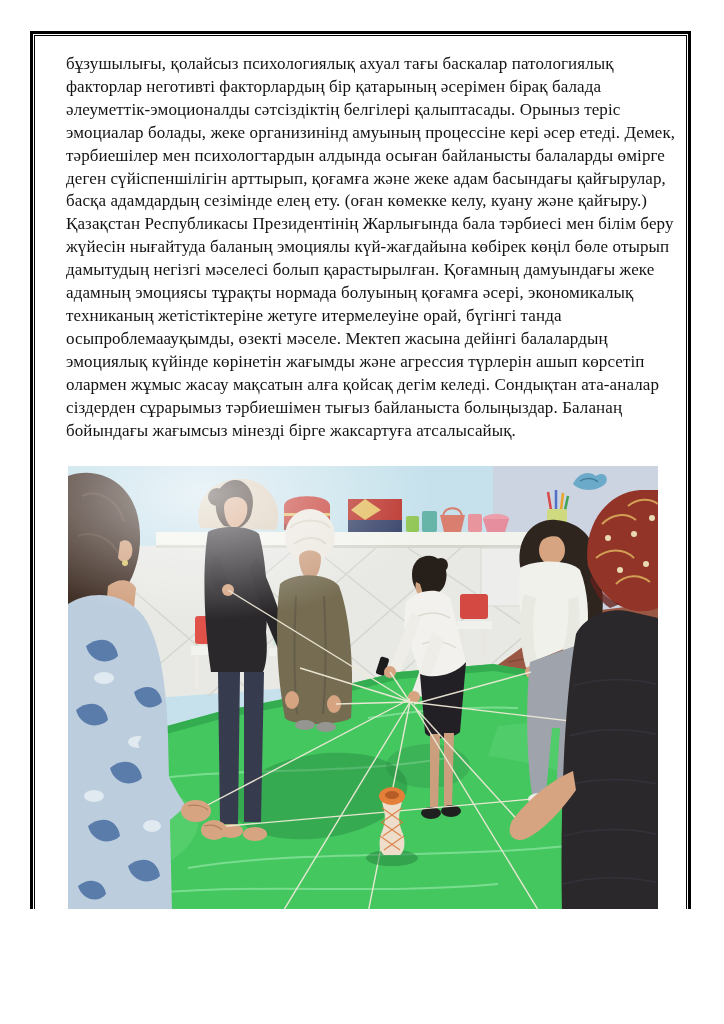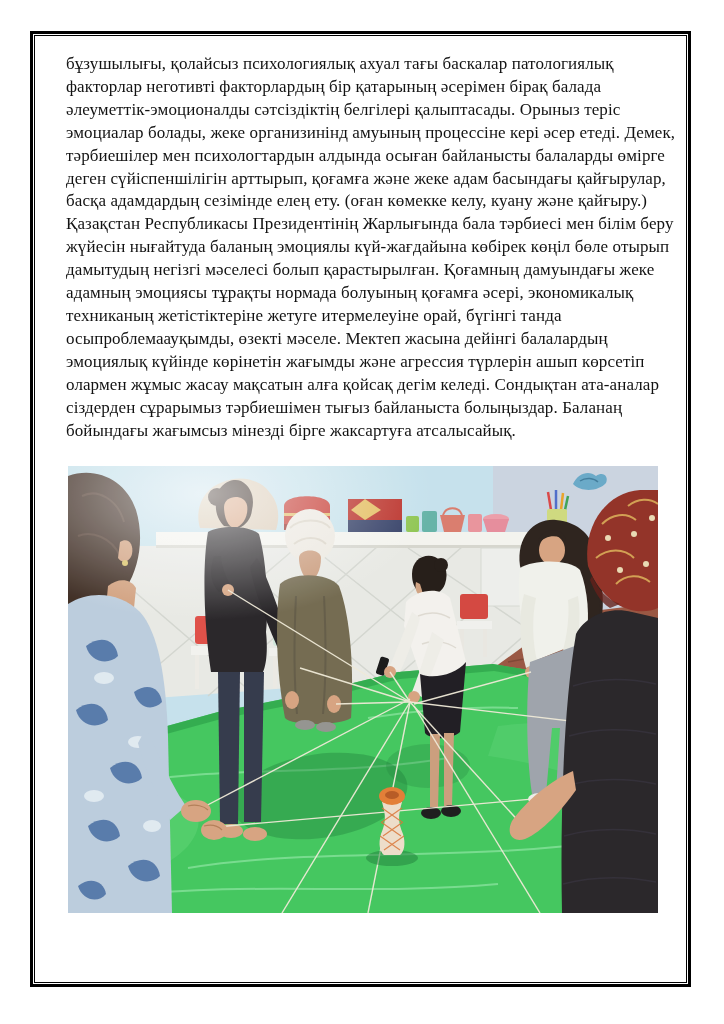--- a/index.html
+++ b/index.html
@@ -1,17 +1,17 @@
 <!DOCTYPE html>
 <html><head>
 <meta charset="utf-8">
 <style>
   html,body { margin:0; padding:0; background:#ffffff; }
   .page {
-    position:relative; width:724px; height:1024px; background:#ffffff;
+    position:relative; width:724px; height:909px; background:#ffffff;
     overflow:hidden; font-family:"Liberation Serif", serif;
   }
   .page-border {
     position:absolute; left:30px; top:31px; width:661px; height:956px;
     border:3px solid #000; box-sizing:border-box;
   }
   .page-border-inner {
     position:absolute; inset:1px; border:1px solid #000;
   }
   .body-text {

